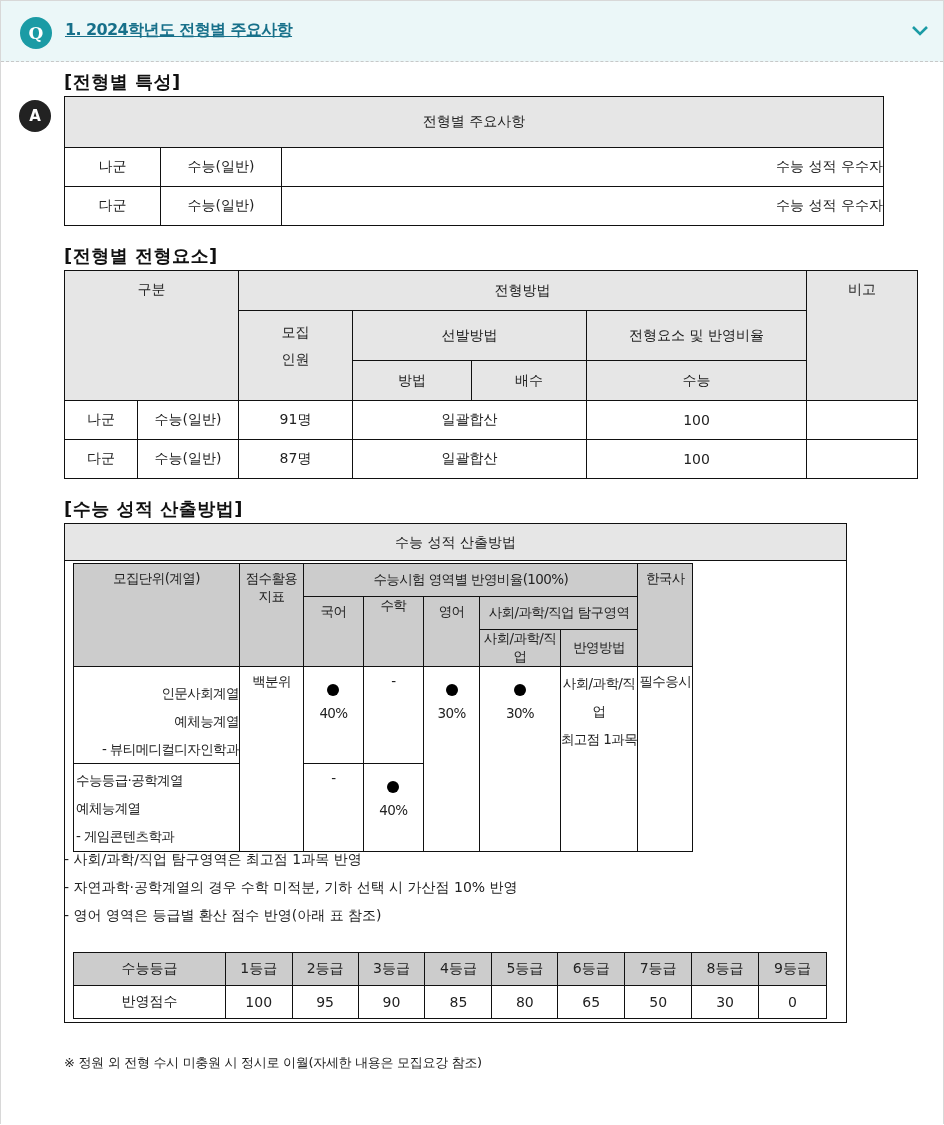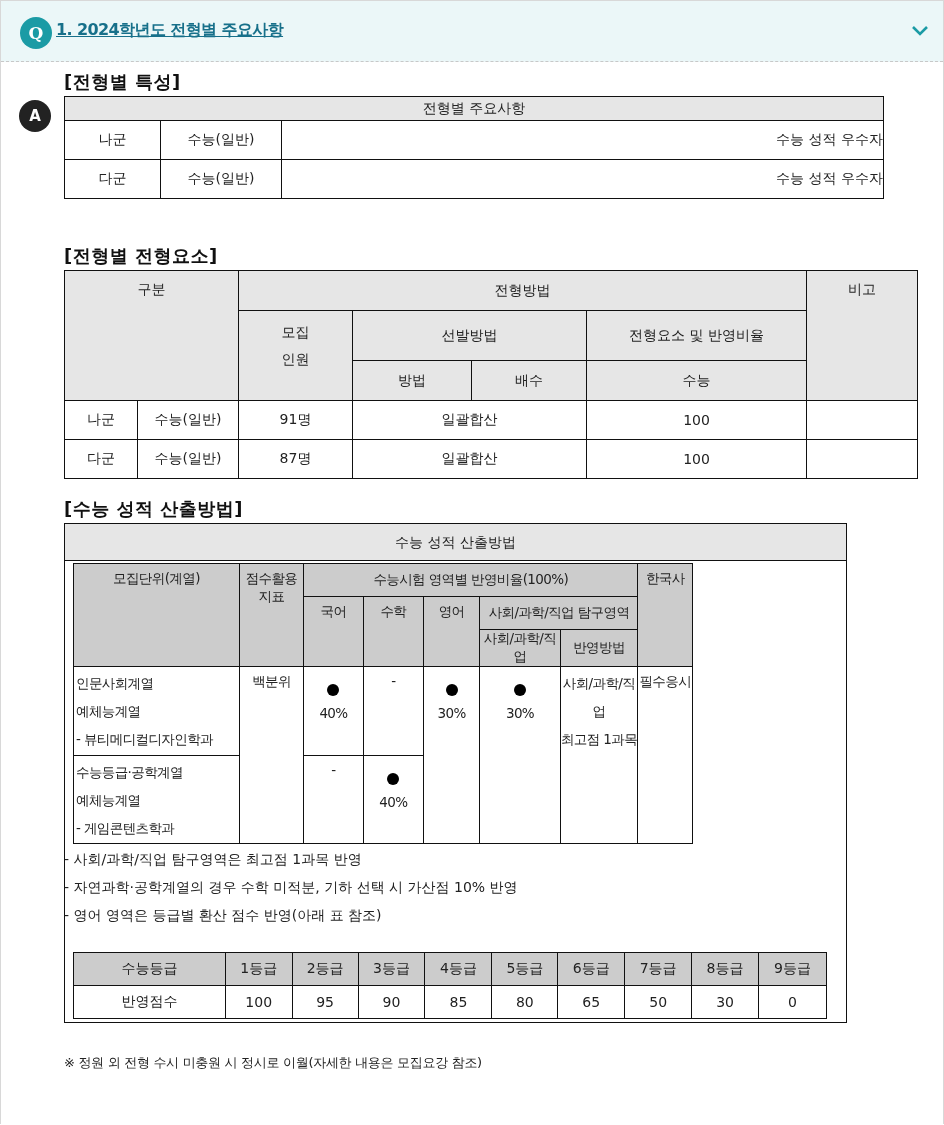--- a/index.html
+++ b/index.html
@@ -1,20 +1,20 @@
 <!DOCTYPE html>
 <html><head>
 <meta charset="utf-8">
 <style>
   html, body { margin:0; padding:0; }
   body { width:944px; height:1125px; background:#fff; font-family:"DejaVu Sans","Liberation Sans",sans-serif; color:#222; position:relative; overflow:hidden; }
   .frame { position:absolute; left:0; top:0; width:942px; height:1123px; border:1px solid #d8d8d8; border-bottom:none; }
   .qbar { position:absolute; left:1px; top:1px; width:942px; height:60px; background:#ebf7f8; border-bottom:1px dashed #c8c8c8; }
   .qbadge { position:absolute; left:19px; top:16px; width:32px; height:32px; border-radius:50%; background:#1b9ba5; color:#fff; font-family:"DejaVu Serif",serif; font-weight:bold; font-size:17px; line-height:32px; text-align:center; }
-  .qtitle { position:absolute; left:55px; top:19px; font-size:16px; color:#17708a; text-decoration:underline; letter-spacing:-0.6px; font-weight:bold; cursor:pointer; }
+  .qtitle { position:absolute; left:64px; top:19px; font-size:16px; color:#17708a; text-decoration:underline; letter-spacing:-0.6px; font-weight:bold; cursor:pointer; }
   .chev { position:absolute; left:910px; top:24px; width:18px; height:12px; cursor:pointer; }
   .abadge { position:absolute; left:19px; top:100px; width:32px; height:32px; border-radius:50%; background:#222; color:#fff; font-weight:bold; font-size:15px; line-height:32px; text-align:center; }
   .sec-title { position:absolute; left:64px; font-size:18px; font-weight:bold; color:#111; letter-spacing:0.5px; }
   table { border-collapse:collapse; position:absolute; font-size:14px; color:#222; }
   td, th { border:1px solid #111; font-weight:normal; text-align:center; padding:0; }
   .hd { background:#e6e6e6; }
   .hd2 { background:#cccccc; }
   .lft { text-align:right; padding-left:9px; }
   .outer { position:absolute; left:64px; top:523px; width:781px; height:498px; border:1px solid #111; }
   .outer-head { height:36px; border-bottom:1px solid #111; background:#e6e6e6; text-align:center; line-height:36px; font-size:14px; }
@@ -34,21 +34,21 @@
   <svg class="chev" viewBox="0 0 18 12">
       <polyline points="2,2 9,9 16,2" fill="none" stroke="#1b9ba5" stroke-width="2.6"></polyline>
     </svg>
 </div>
 
 <div class="abadge">A</div>
 
 <div class="sec-title" style="top:70px;">[전형별 특성]</div>
 <table style="left:64px; top:96px; width:820px;">
   <tbody>
-      <tr style="height:24px;padding-left:45px;">
+      <tr style="height:51px;padding-left:45px;">
         <td colspan="3" class="hd">전형별 주요사항</td>
       </tr>
   <tr style="height:39px;">
     <td style="width:95px;">나군</td>
     <td style="width:120px;">수능(일반)</td>
     <td class="lft">수능 성적 우수자</td>
   </tr>
   <tr style="height:39px;">
     <td>다군</td>
     <td>수능(일반)</td>
@@ -124,30 +124,30 @@
   </colgroup>
   <tbody>
       <tr style="height:33px;">
     <td rowspan="3" class="hd2" style="vertical-align:top; padding-top:6px;">모집단위(계열)</td>
     <td rowspan="3" class="hd2" style="vertical-align:top; padding-top:6px;">점수활용지표</td>
     <td colspan="5" class="hd2">수능시험 영역별 반영비율(100%)</td>
     <td rowspan="3" class="hd2" style="vertical-align:top; padding-top:6px;">한국사</td>
   </tr>
   <tr style="height:33px;">
     <td rowspan="2" class="hd2" style="vertical-align:top; padding-top:6px;">국어</td>
-    <td rowspan="2" class="hd2" style="vertical-align:top; padding-top:6px;">수학</td>
+    <td rowspan="2" class="hd2" style="vertical-align:top; ">수학</td>
     <td rowspan="2" class="hd2" style="vertical-align:top; padding-top:6px;">영어</td>
     <td colspan="2" class="hd2">사회/과학/직업 탐구영역</td>
   </tr>
   <tr style="height:33px;">
     <td class="hd2">사회/과학/직업</td>
     <td class="hd2">반영방법</td>
   </tr>
   <tr style="height:89px;">
-    <td style="text-align:left; vertical-align:top; line-height:28px; padding-top:2px; padding-left:2px;">
+    <td style="text-align:right; vertical-align:top; line-height:28px; padding-top:12px; padding-left:2px;">
       <div>인문사회계열</div>
       <div>예체능계열</div>
       <div>- 뷰티메디컬디자인학과</div>
     </td>
     <td rowspan="2" style="vertical-align:top; padding-top:6px;">백분위</td>
     <td style="vertical-align:top; padding-top:10px; line-height:28px;">
       <div><span class="dot"></span></div>
       <div style="margin-top:-6px;">40%</div>
     </td>
     <td style="vertical-align:top; padding-top:6px;">-</td>

